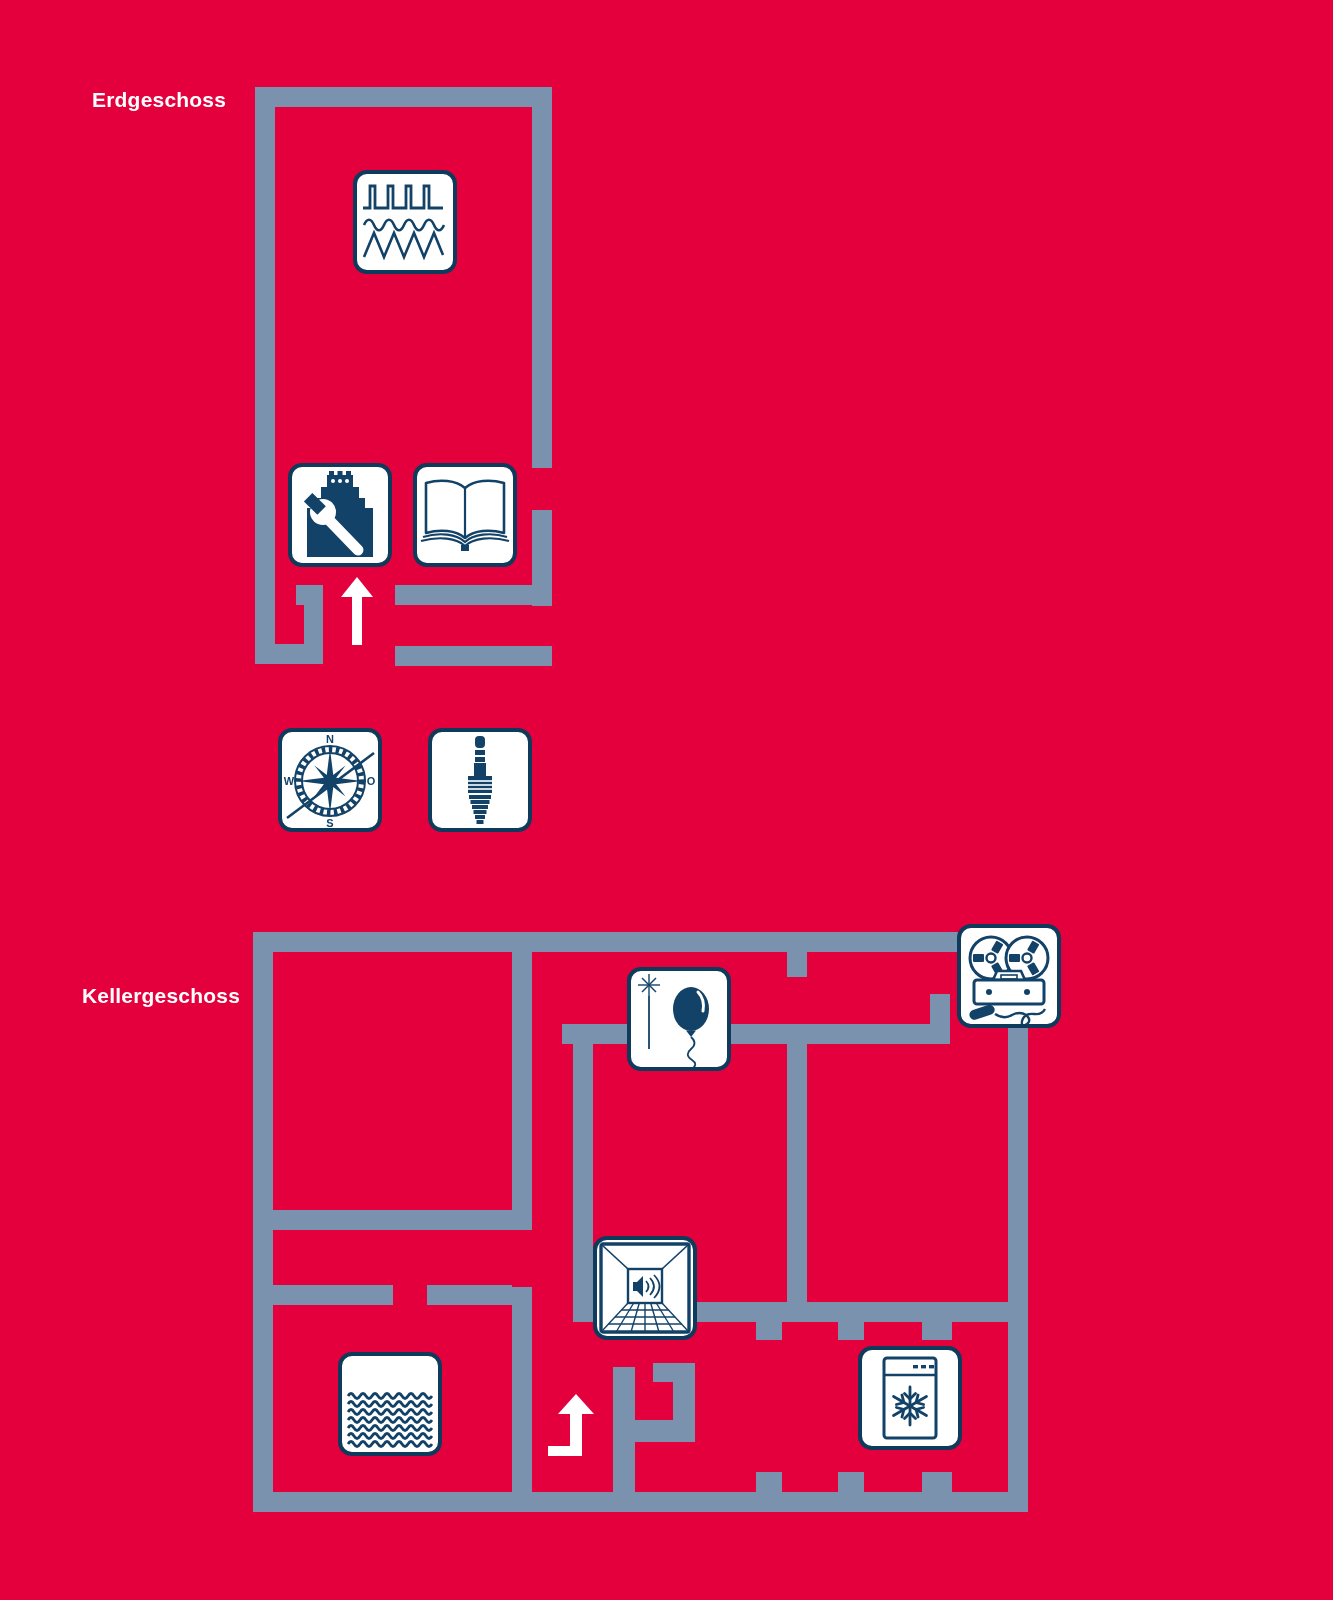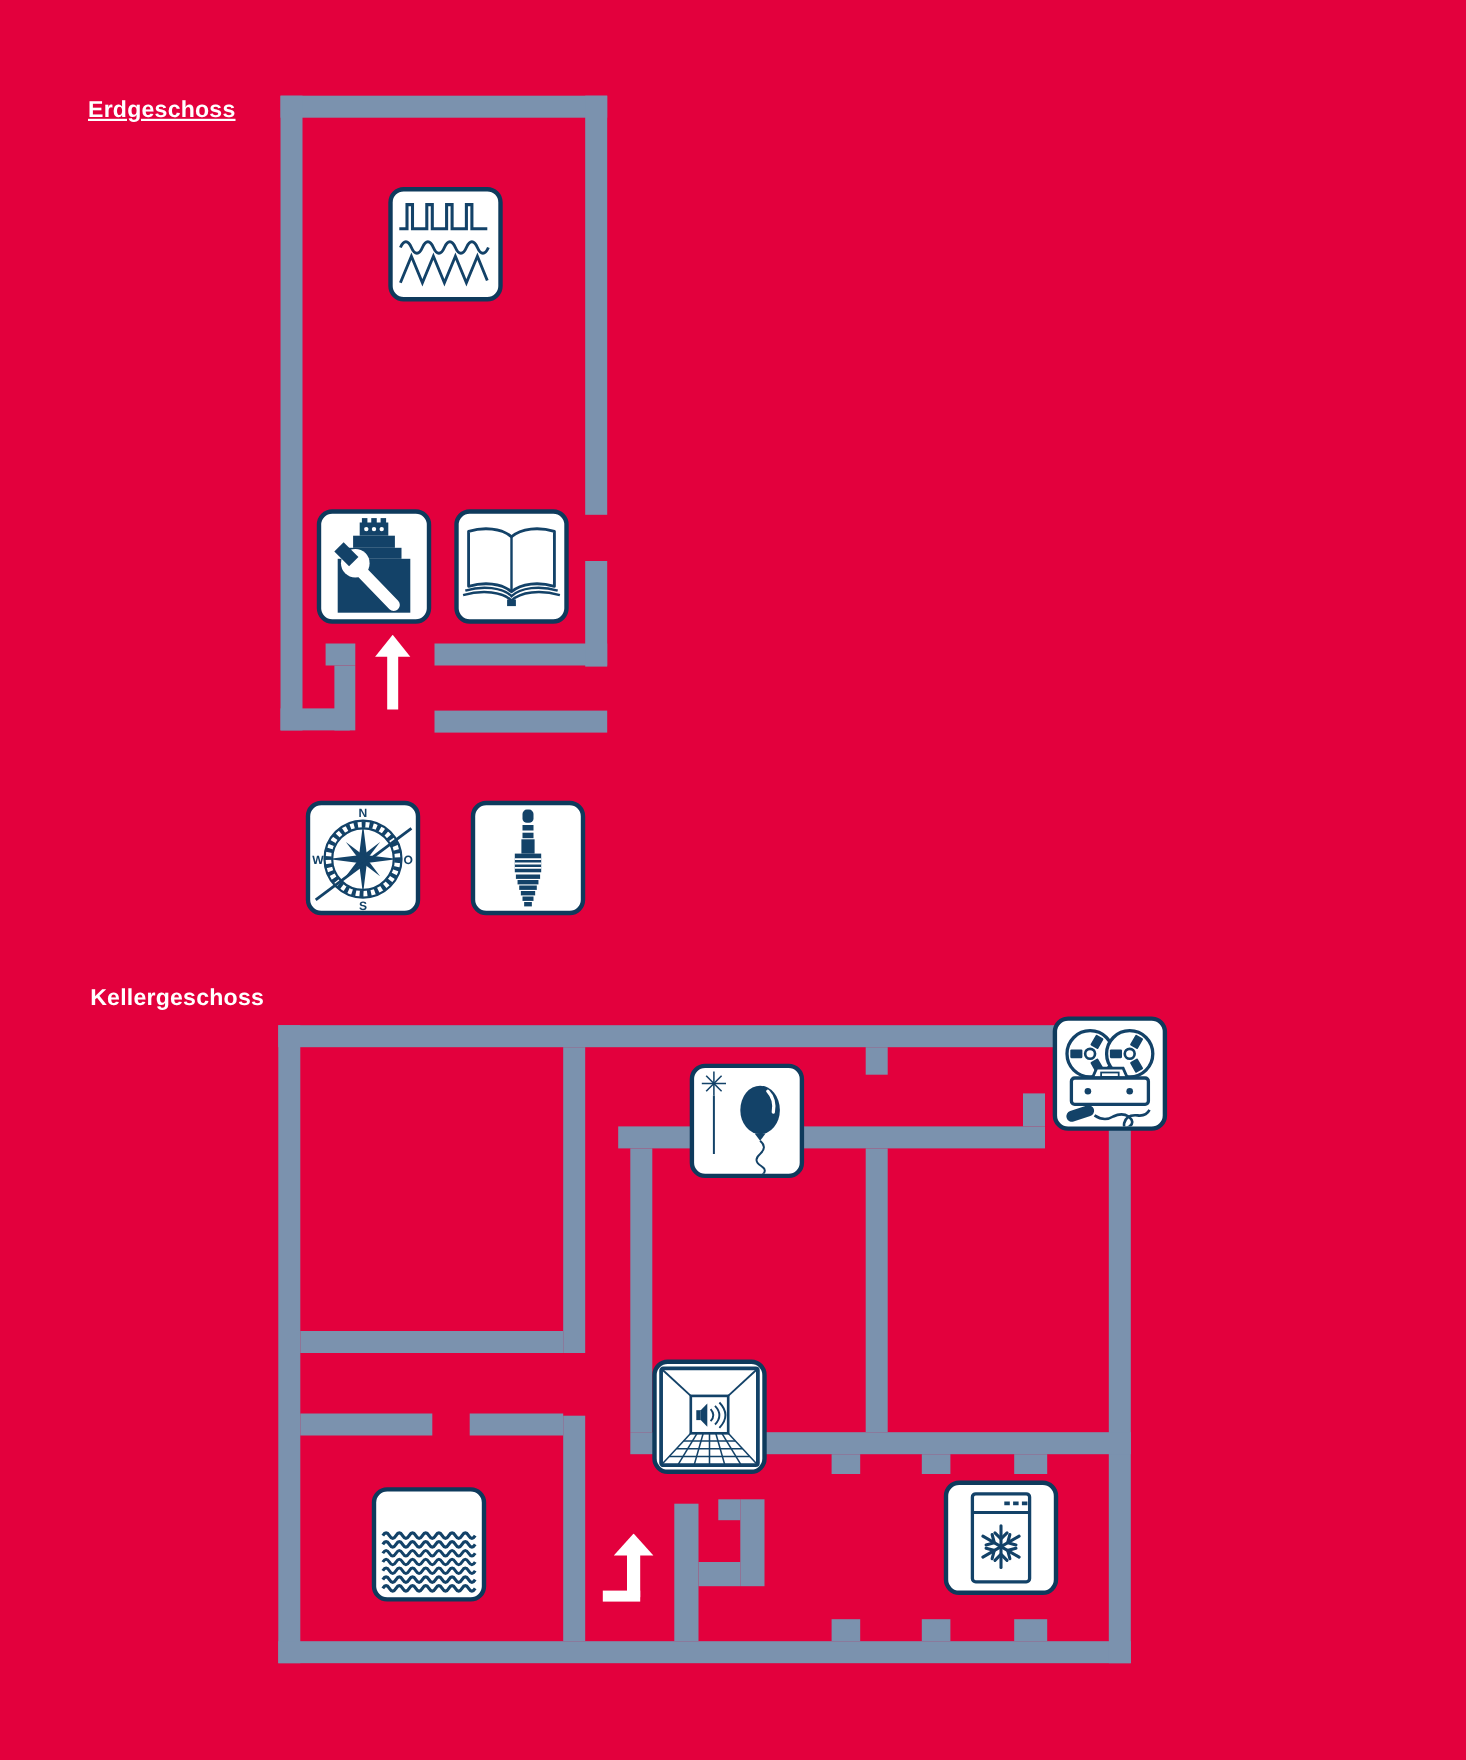--- a/index.html
+++ b/index.html
@@ -11,21 +11,21 @@
         border-radius:14px;box-sizing:border-box;}
   .icon svg{display:block;width:100%;height:100%;}
   .icon svg text{font-family:"Liberation Sans",sans-serif;font-weight:bold;fill:#134268;}
   .arrow{position:absolute;}
 </style>
 </head>
 <body>
 
 <div class="canvas">
 
-  <div class="floor-label" style="left:80px;top:88px;text-decoration:underline;">Erdgeschoss</div>
+  <div class="floor-label" style="left:92px;top:88px;">Erdgeschoss</div>
 
   <div>
     <div class="wall" style="left:255px;top:87px;width:297px;height:20px"></div>
     <div class="wall" style="left:255px;top:87px;width:20px;height:577px"></div>
     <div class="wall" style="left:255px;top:644px;width:63px;height:20px"></div>
     <div class="wall" style="left:296px;top:585px;width:27px;height:20px"></div>
     <div class="wall" style="left:304px;top:605px;width:19px;height:59px"></div>
     <div class="wall" style="left:395px;top:585px;width:157px;height:20px"></div>
     <div class="wall" style="left:395px;top:646px;width:157px;height:20px"></div>
     <div class="wall" style="left:532px;top:87px;width:20px;height:381px"></div>
@@ -112,21 +112,21 @@
         <rect x="44.5" y="88" width="7" height="4"></rect>
       </g>
       <g stroke="#fff" stroke-width="1.6">
         <line x1="36" y1="49" x2="60" y2="49"></line>
         <line x1="36" y1="53" x2="60" y2="53"></line>
         <line x1="36" y1="57" x2="60" y2="57"></line>
       </g>
     </svg>
   </div>
 
-  <div class="floor-label" style="left:82px;top:896px;">Kellergeschoss</div>
+  <div class="floor-label" style="left:82px;top:984px;">Kellergeschoss</div>
 
   <div>
     <div class="wall" style="left:253px;top:932px;width:775px;height:20px"></div>
     <div class="wall" style="left:253px;top:932px;width:20px;height:580px"></div>
     <div class="wall" style="left:253px;top:1492px;width:775px;height:20px"></div>
     <div class="wall" style="left:1008px;top:932px;width:20px;height:580px"></div>
     <div class="wall" style="left:512px;top:952px;width:20px;height:278px"></div>
     <div class="wall" style="left:273px;top:1210px;width:239px;height:20px"></div>
     <div class="wall" style="left:512px;top:1287px;width:20px;height:205px"></div>
     <div class="wall" style="left:273px;top:1285px;width:120px;height:20px"></div>

